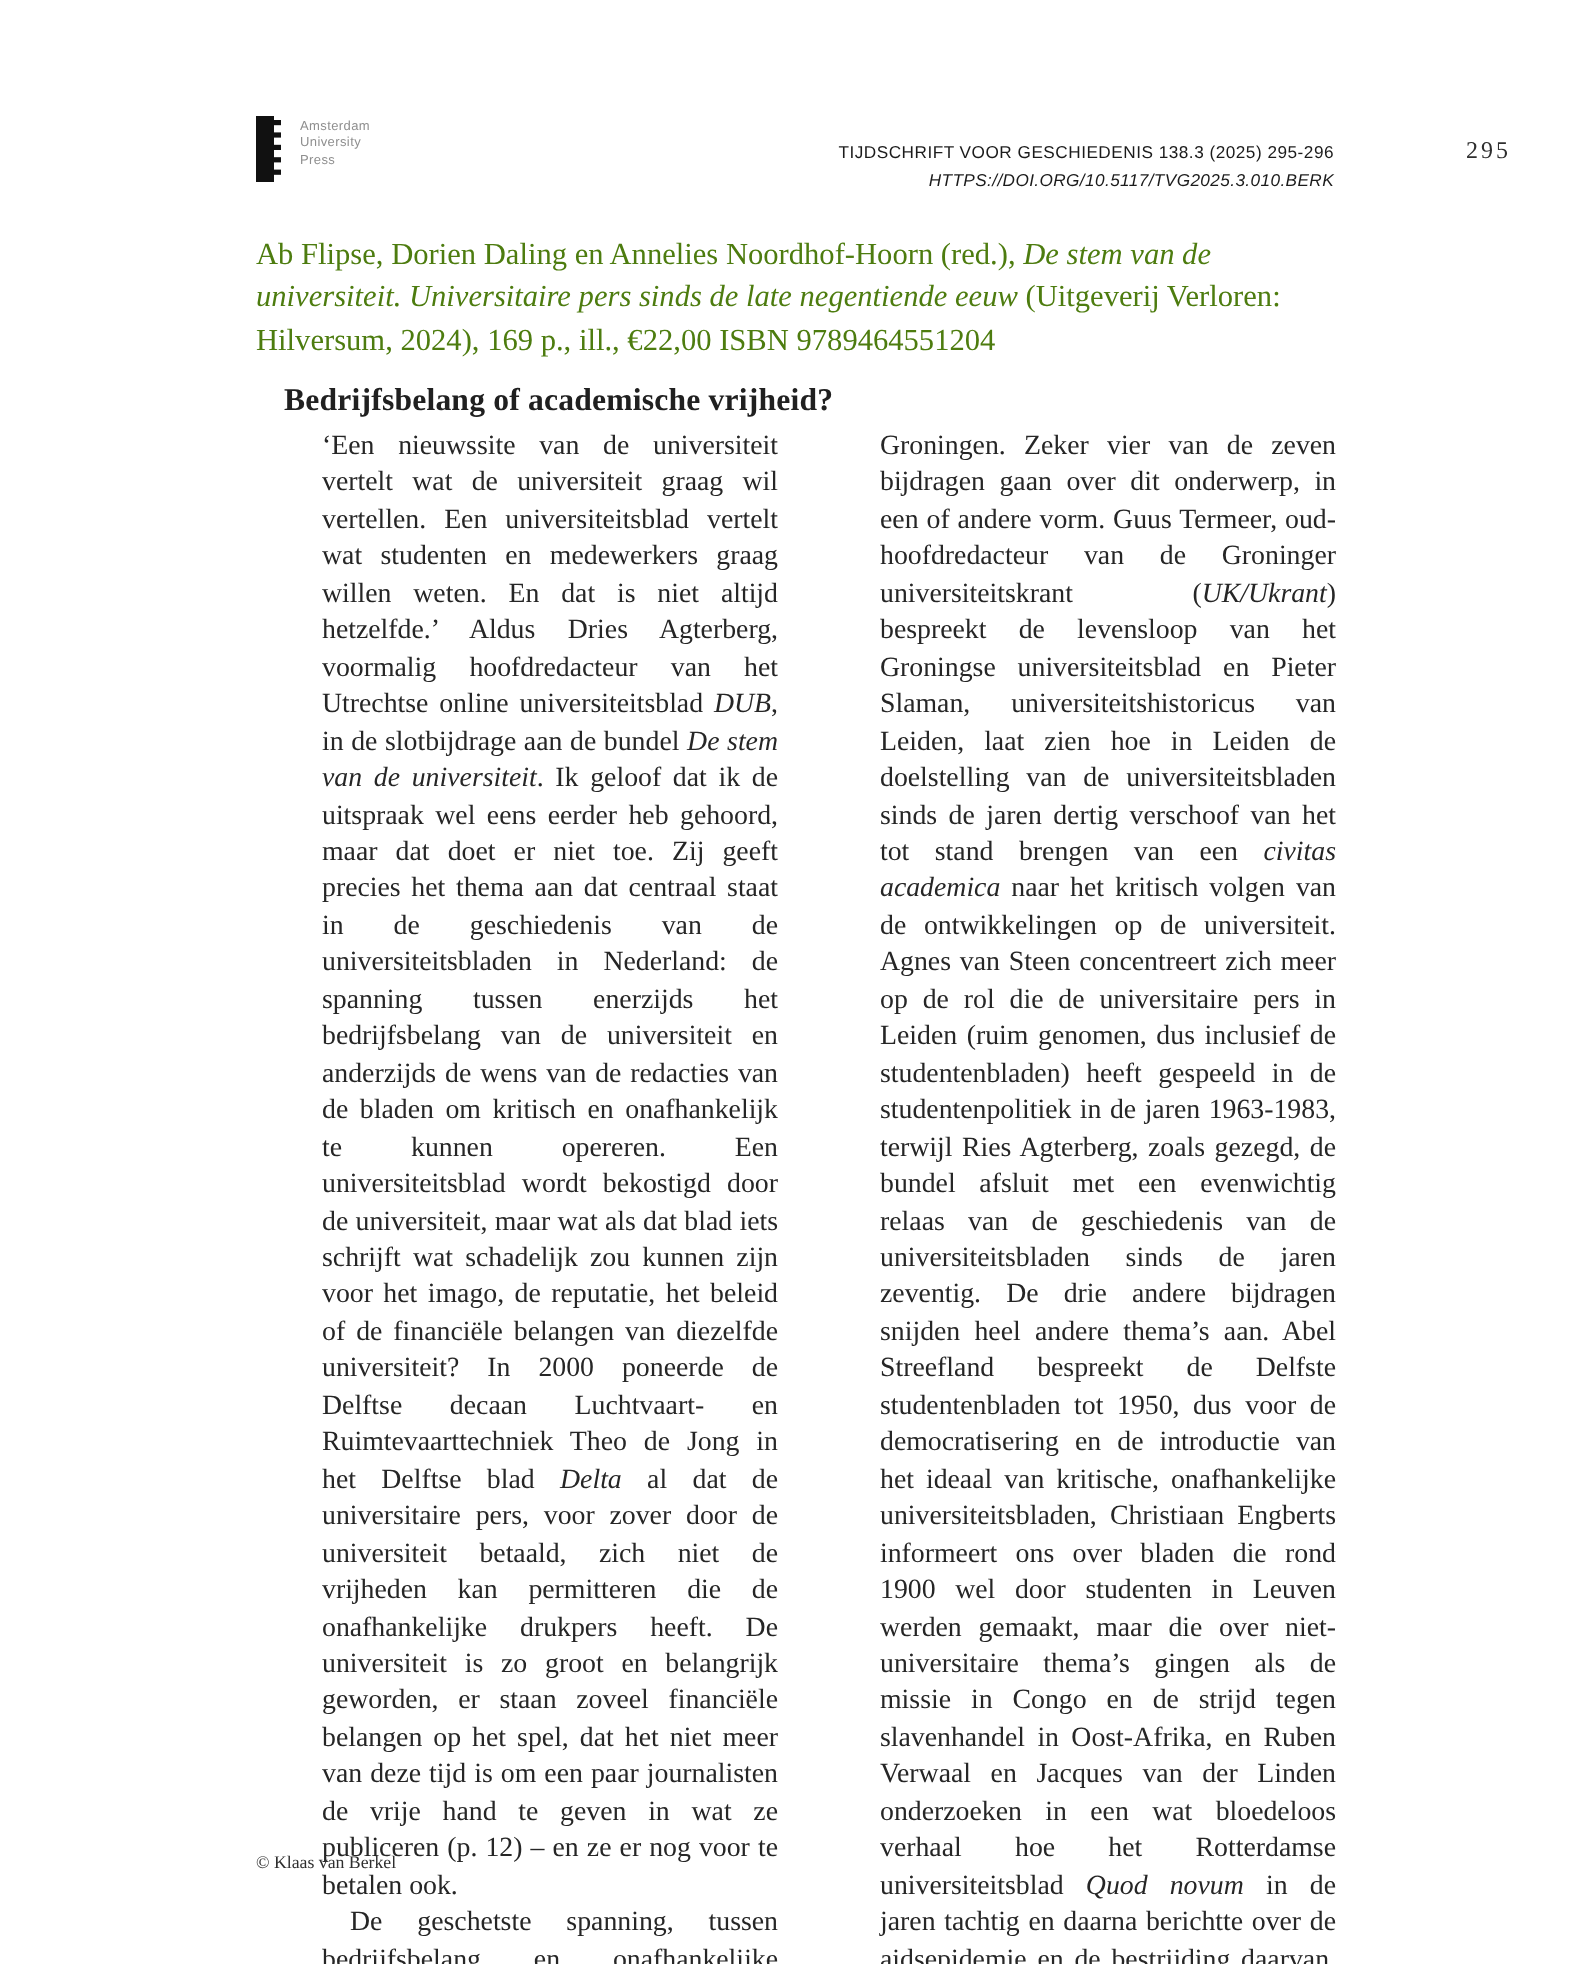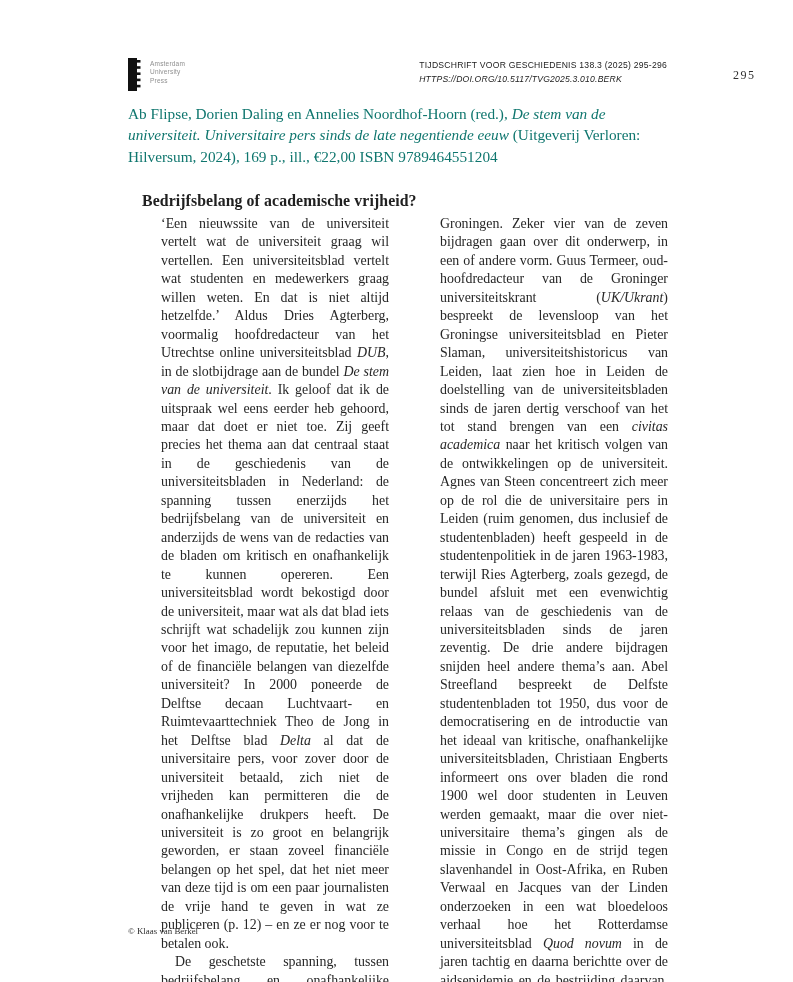--- a/index.html
+++ b/index.html
@@ -4,30 +4,30 @@
 <style>
   html,body{margin:0;padding:0;background:#ffffff;}
   .page{position:relative;width:793px;height:982px;background:#ffffff;
         font-family:"Liberation Serif",serif;color:#262626;overflow:hidden;}
 
   
   .logo{position:absolute;left:128px;top:58px;display:flex;gap:9px;}
   .logo svg{display:block;}
   .logo-text{font-family:"Liberation Sans",sans-serif;font-size:6.5px;
              line-height:8.3px;color:#8f8f8f;padding-top:2px;letter-spacing:0.2px;}
-  .jhead{position:absolute;top:60px;right:126px;
+  .jhead{position:absolute;top:71px;right:126px;text-align:right;
          font-family:"Liberation Sans",sans-serif;color:#1b1b1b;}
   .jline{font-size:8.6px;letter-spacing:0.25px;}
   .jdoi{font-size:8.6px;font-style:italic;margin-top:4px;letter-spacing:0.2px;}
   .pnum{position:absolute;top:68px;left:733px;font-size:12px;
         letter-spacing:1.5px;color:#2e2e2e;}
 
   
-  .citation{position:absolute;top:103px;left:128px;width:543px;margin:0;
-            font-size:15.3px;line-height:21.3px;color:#0f766e;}
+  .citation{position:absolute;top:117px;left:128px;width:543px;margin:0;
+            font-size:15.3px;line-height:21.3px;color:#4d7c0f;}
   .title{position:absolute;top:178px;left:128px;margin:14px;font-size:15.8px;
          font-weight:bold;color:#202020;letter-spacing:0.1px;}
 
   
   .cols{position:absolute;top:215px;left:128px;width:540px;display:flex;gap:18px;}
   .col{width:261px;margin-left:33px;}
   .bodyp{margin:0;font-size:13.9px;line-height:18.45px;text-align:justify;
          color:#262626;}
   .bodyp.indent{text-indent:14px;}
 

